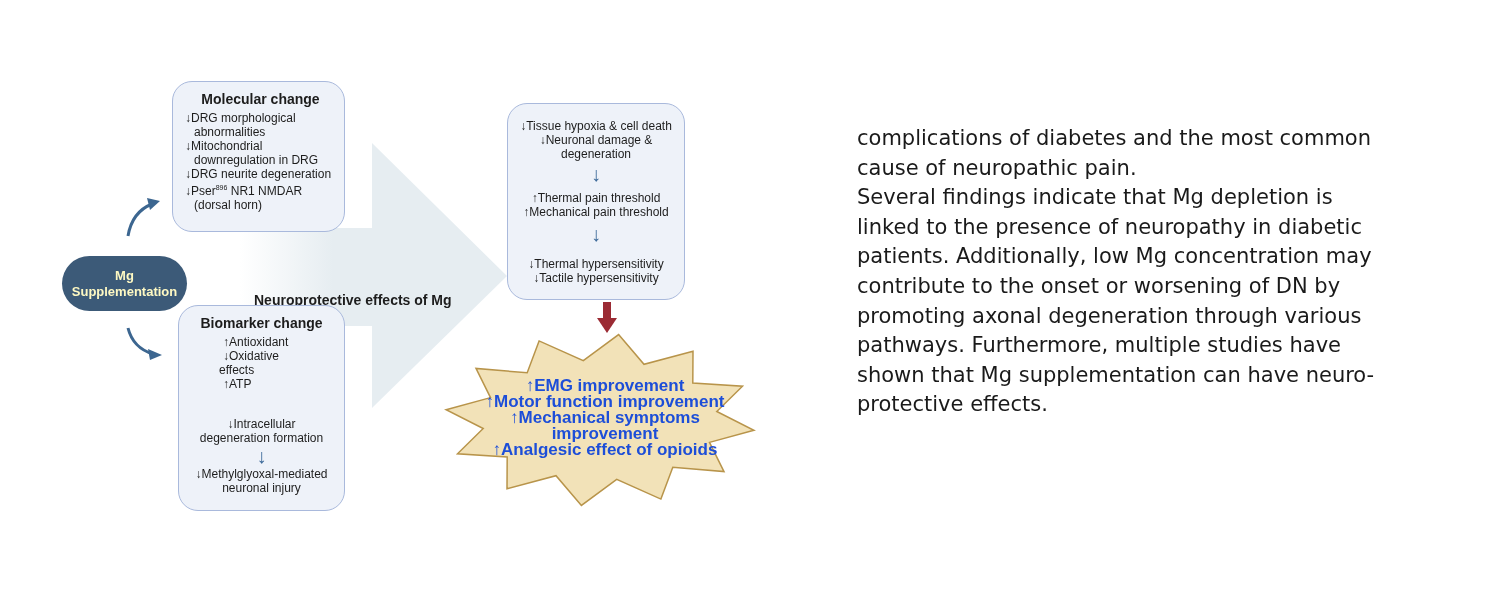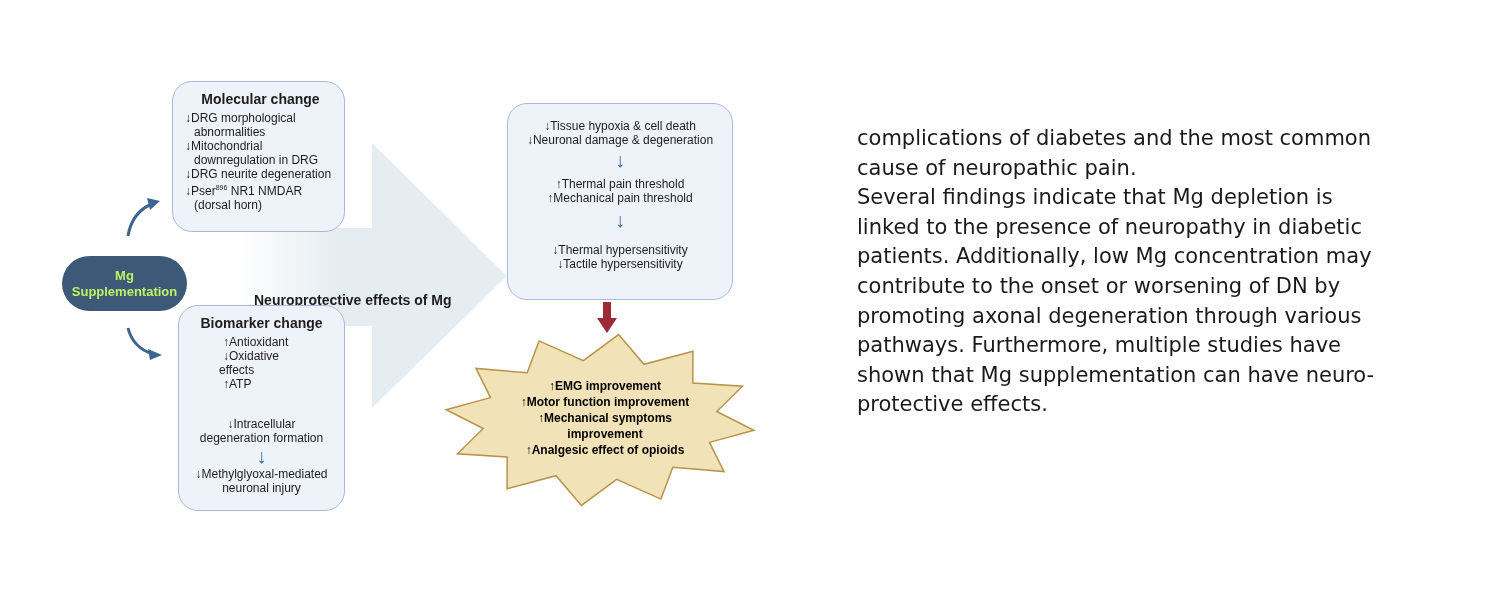--- a/index.html
+++ b/index.html
@@ -3,23 +3,23 @@
 <meta charset="utf-8">
 <style>
   html, body { margin:0; padding:0; background:#ffffff; }
   body { width:1500px; height:592px; position:relative; overflow:hidden; font-family:"Liberation Sans", sans-serif; }
   #diagram-svg { position:absolute; left:0; top:0; }
   .box { position:absolute; background:#eef2f9; border:1.5px solid #a9b9dc; border-radius:20px; box-sizing:border-box; color:#1d1d1d; }
   .box-title { font-weight:bold; font-size:14px; text-align:center; margin-bottom:4px; }
   .line { font-size:12px; line-height:14px; }
   .center { text-align:center; }
   .down-arrow { color:#3d6a9a; font-size:20px; line-height:22px; text-align:center; }
-  .pill { position:absolute; left:62px; top:256px; width:125px; height:55px; background:#3c5a78; border-radius:28px; color:#bef264; font-weight:bold; font-size:13px; line-height:16px; text-align:center; display:flex; flex-direction:column; justify-content:center; }
+  .pill { position:absolute; left:62px; top:256px; width:125px; height:55px; background:#3c5a78; border-radius:28px; color:#fef9c3; font-weight:bold; font-size:13px; line-height:16px; text-align:center; display:flex; flex-direction:column; justify-content:center; }
   .neuro-label { position:absolute; left:254px; top:268px; font-weight:bold; font-size:14px; color:#1d1d1d; white-space:nowrap;margin-top:24px; }
-  .star-text { position:absolute; left:470px; top:378px; width:270px; text-align:center; font-weight:bold; font-size:12px; line-height:16px; color:#000000; }
+  .star-text { position:absolute; left:470px; top:378px; width:270px; text-align:center; font-weight:bold; font-size:17px; line-height:16px; color:#1d4ed8; }
   .paragraph { position:absolute; left:857px; top:124px; width:600px; font-family:"DejaVu Sans", sans-serif; font-size:21px; line-height:29.6px; color:#1a1a1a; }
   .paragraph span { display:block; white-space:nowrap; }
   sup { font-size:7px; }
 </style>
 </head>
 <body>
 
 <svg id="diagram-svg" width="1500" height="592">
   <defs>
     <linearGradient id="arrowGrad" x1="0" y1="0" x2="1" y2="0">
@@ -65,21 +65,21 @@
     <div class="line">↑ATP</div>
   </div>
   <div style="height:26px;"></div>
   <div class="line center">↓Intracellular</div>
   <div class="line center">degeneration formation</div>
   <div class="down-arrow">↓</div>
   <div class="line center">↓Methylglyoxal-mediated</div>
   <div class="line center">neuronal injury</div>
 </div>
 
-<div class="box" style="left:507px; top:103px; width:226px; height:197px; padding:15px 2px 0 2px;">
+<div class="box" style="left:507px; top:103px; width:178px; height:197px; padding:15px 2px 0 2px;">
   <div class="line center">↓Tissue hypoxia &amp; cell death</div>
   <div class="line center">↓Neuronal damage &amp; degeneration</div>
   <div class="down-arrow" style="margin:2px 0 6px;">↓</div>
   <div class="line center">↑Thermal pain threshold</div>
   <div class="line center">↑Mechanical pain threshold</div>
   <div class="down-arrow" style="margin:4px 0 12px;">↓</div>
   <div class="line center">↓Thermal hypersensitivity</div>
   <div class="line center">↓Tactile hypersensitivity</div>
 </div>
 

